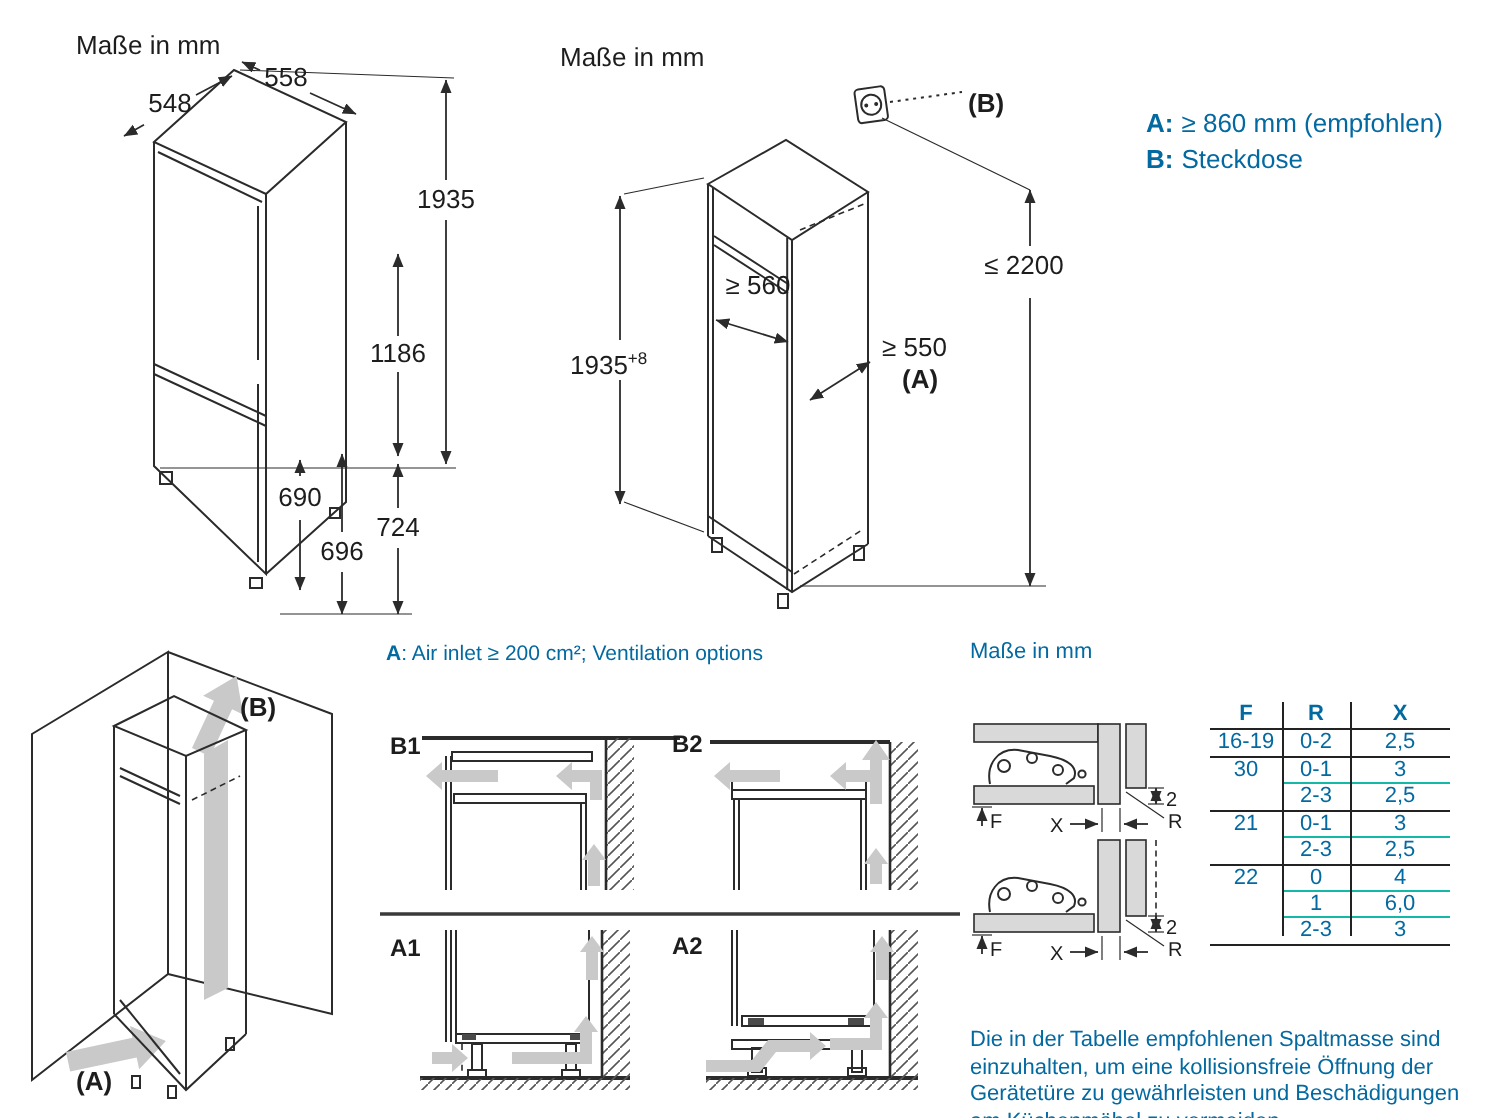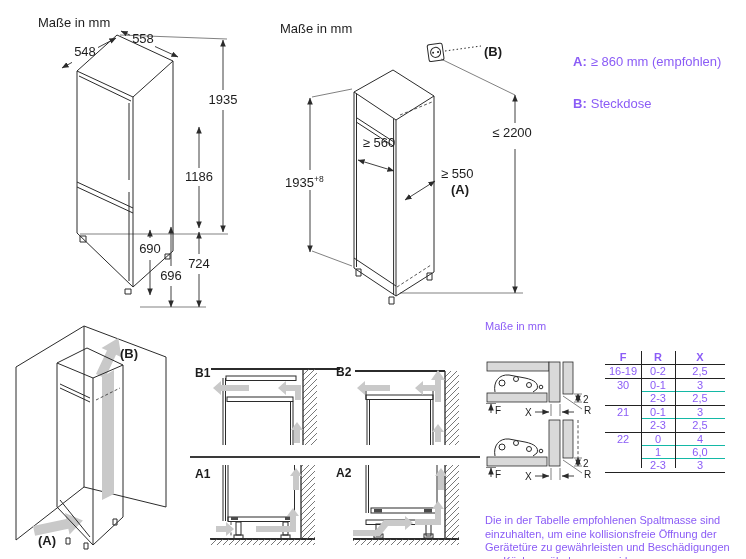--- a/index.html
+++ b/index.html
@@ -1,17 +1,17 @@
 <!DOCTYPE html>
 <html><head>
 <meta charset="utf-8">
 <style>
   html,body{margin:0;padding:0;background:#fff;}
   .stage{position:relative;width:746px;height:559px;background:#fff;overflow:hidden;
-         font-family:"Liberation Sans",sans-serif;color:#8b5cf6;}
+         font-family:"Liberation Sans",sans-serif;color:#0369a1;}
   .panel{position:absolute;}
   svg{display:block;}
   svg text{font-family:"Liberation Sans",sans-serif;fill:#1d1d1d;}
   .t13{font-size:13px;} .t12{font-size:12px;} .t10{font-size:10px;}
   .bold{font-weight:bold;}
   .ln{stroke:#2b2b2b;stroke-width:1;fill:none;}
   .lnthick{stroke:#2b2b2b;stroke-width:2;fill:none;}
   .dim{stroke:#2b2b2b;stroke-width:0.9;fill:none;}
   .thin{stroke:#2b2b2b;stroke-width:0.6;fill:none;}
   .dash{stroke:#2b2b2b;stroke-width:0.8;fill:none;stroke-dasharray:3,2.2;}
@@ -150,21 +150,21 @@
         <text x="257" y="122" class="t13" text-anchor="middle">≤ 2200</text>
         <text x="229" y="41" class="t13 bold">(B)</text>
       </g>
     </svg>
   </div>
 
   <div class="panel" style="left:570px;top:48px;width:176px;height:70px">
     <div class="legend-line" style="left:3px;top:6px">
       <span class="k">A:</span><span>≥ 860 mm (empfohlen)</span>
     </div>
-    <div class="legend-line" style="left:3px;top:48px">
+    <div class="legend-line" style="left:3px;top:24px">
       <span class="k">B:</span><span>Steckdose</span>
     </div>
   </div>
 
   <div class="panel" style="left:8px;top:322px;width:180px;height:237px">
     <svg width="180" height="237" viewBox="0 0 180 237">
       <g class="ln">
         <path d="M8,45 L76,4 L76,165 L8,218 Z"></path>
         <path d="M76,4 L158,35 L158,185 L76,165"></path>
       </g>
@@ -186,20 +186,23 @@
         <path d="M58,216 h4 v6 h-4 z M76,221 h4 v6 h-4 z M105,197 h4 v6 h-4 z"></path>
       </g>
       <path class="dash" d="M88,78 L112,66"></path>
 
       <text x="112" y="36" class="t13 bold">(B)</text>
       <text x="30" y="223" class="t13 bold">(A)</text>
     </svg>
   </div>
 
   <div class="panel" style="left:190px;top:320px;width:292px;height:239px">
+    <div class="small-note" style="left:3px;top:1px">
+      <b>A</b><span>: Air inlet ≥ 200 cm²; Ventilation options</span>
+    </div>
 
     <svg width="292" height="239" viewBox="0 0 292 239" style="position:absolute;left:0;top:0">
 
       <g>
         <line class="lnthick" x1="21" y1="49" x2="150" y2="49"></line>
         <rect x="113" y="49" width="14" height="76" fill="url(#ht)"></rect>
         <line class="walledge" x1="113" y1="49" x2="113" y2="125"></line>
         <rect x="36" y="56" width="70" height="4.5" class="ln"></rect>
         <rect x="37" y="77" width="66" height="4.5" class="ln"></rect>
         <path class="ln" d="M33,58 V125 M35.5,58 V125 M100.5,81.5 V125 M103,81.5 V125"></path>

